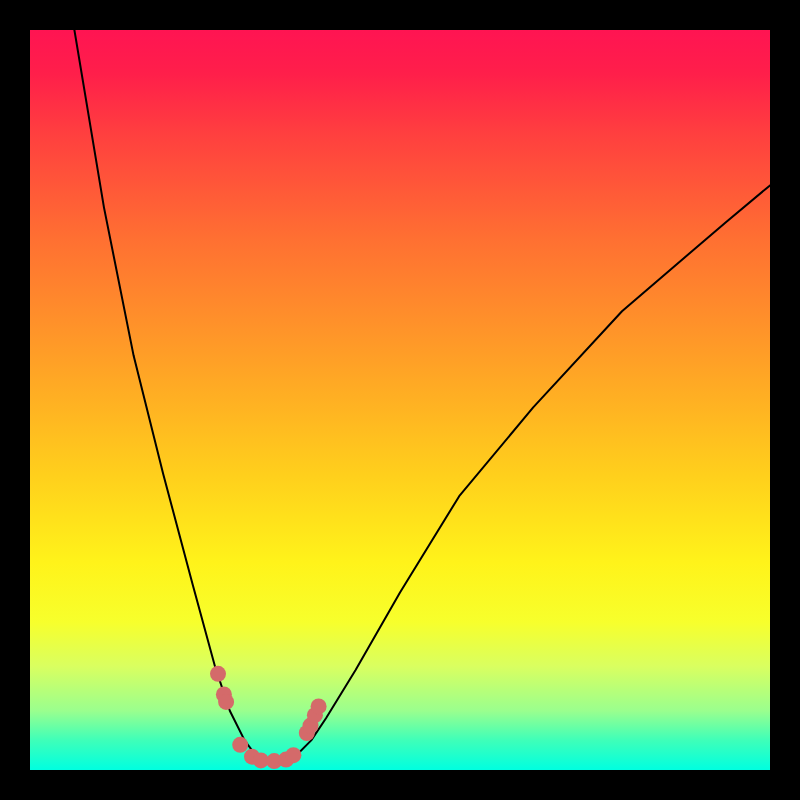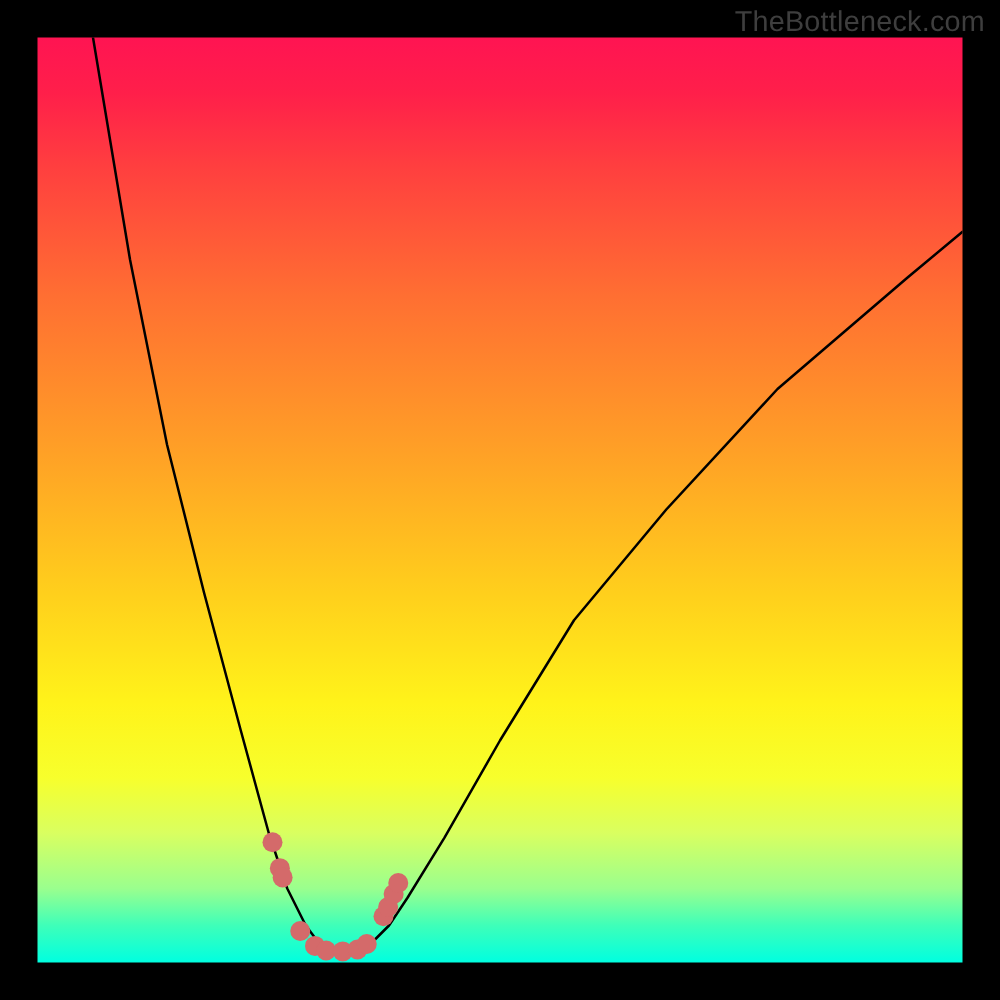--- a/index.html
+++ b/index.html
@@ -53,21 +53,20 @@
   svg.curve {
     position: absolute;
     top: 0;
     left: 0;
   }
 </style>
 </head>
 <body>
 
 <div class="frame">
-  <div class="watermark">TheBottleneck.com</div>
   <div class="plot">
     <svg class="curve" width="740" height="740" viewBox="0 0 740 740">
       <g id="curve-path">
           <path d="M44.4 0.0 L74.0 177.6 L103.6 325.6 L133.2 444.0 L162.8 555.0 L185.0 636.4 L199.8 680.8 L214.6 710.4 L225.7 725.2 L236.8 732.6 L251.6 732.6 L266.4 725.2 L281.2 710.4 L296.0 688.2 L325.6 640.1 L370.0 562.4 L429.2 466.2 L503.2 377.4 L592.0 281.2 L695.6 192.4 L740.0 155.4" fill="none" stroke="#000000" stroke-width="2" stroke-linecap="round" stroke-linejoin="round"></path>
         </g>
       <g id="marker-dots">
           <circle cx="188.0" cy="643.8" r="8" fill="#d46a6a"></circle>
           <circle cx="193.9" cy="664.5" r="8" fill="#d46a6a"></circle>
           <circle cx="196.1" cy="671.9" r="8" fill="#d46a6a"></circle>
           <circle cx="210.2" cy="714.8" r="8" fill="#d46a6a"></circle>

